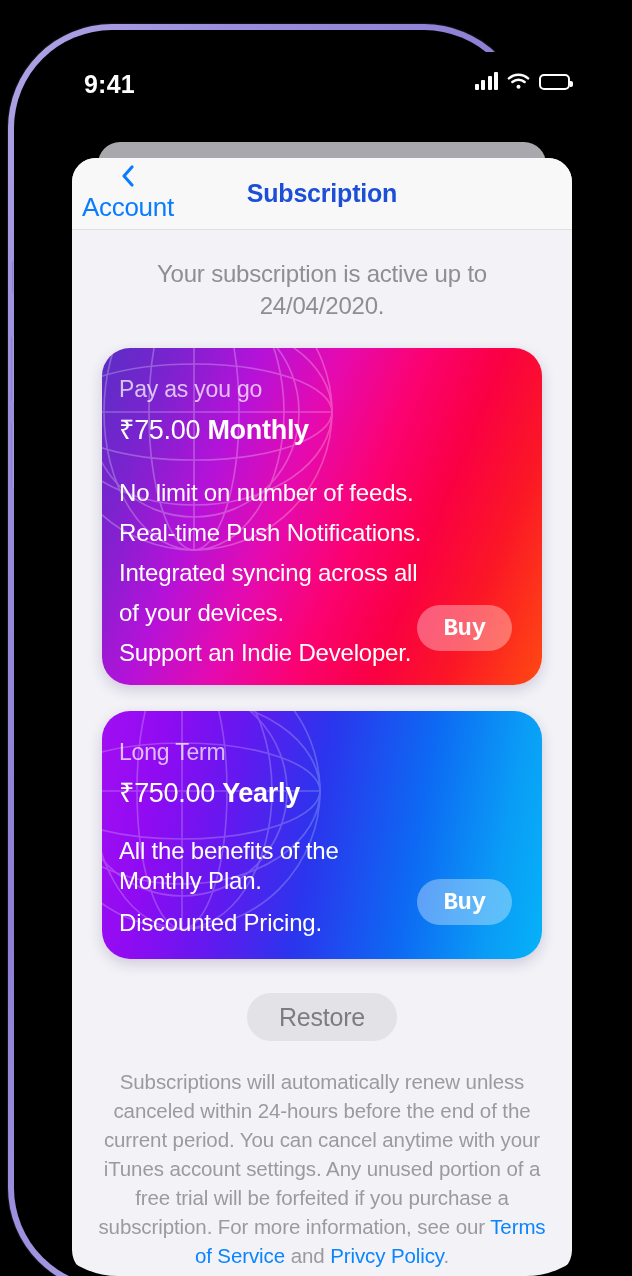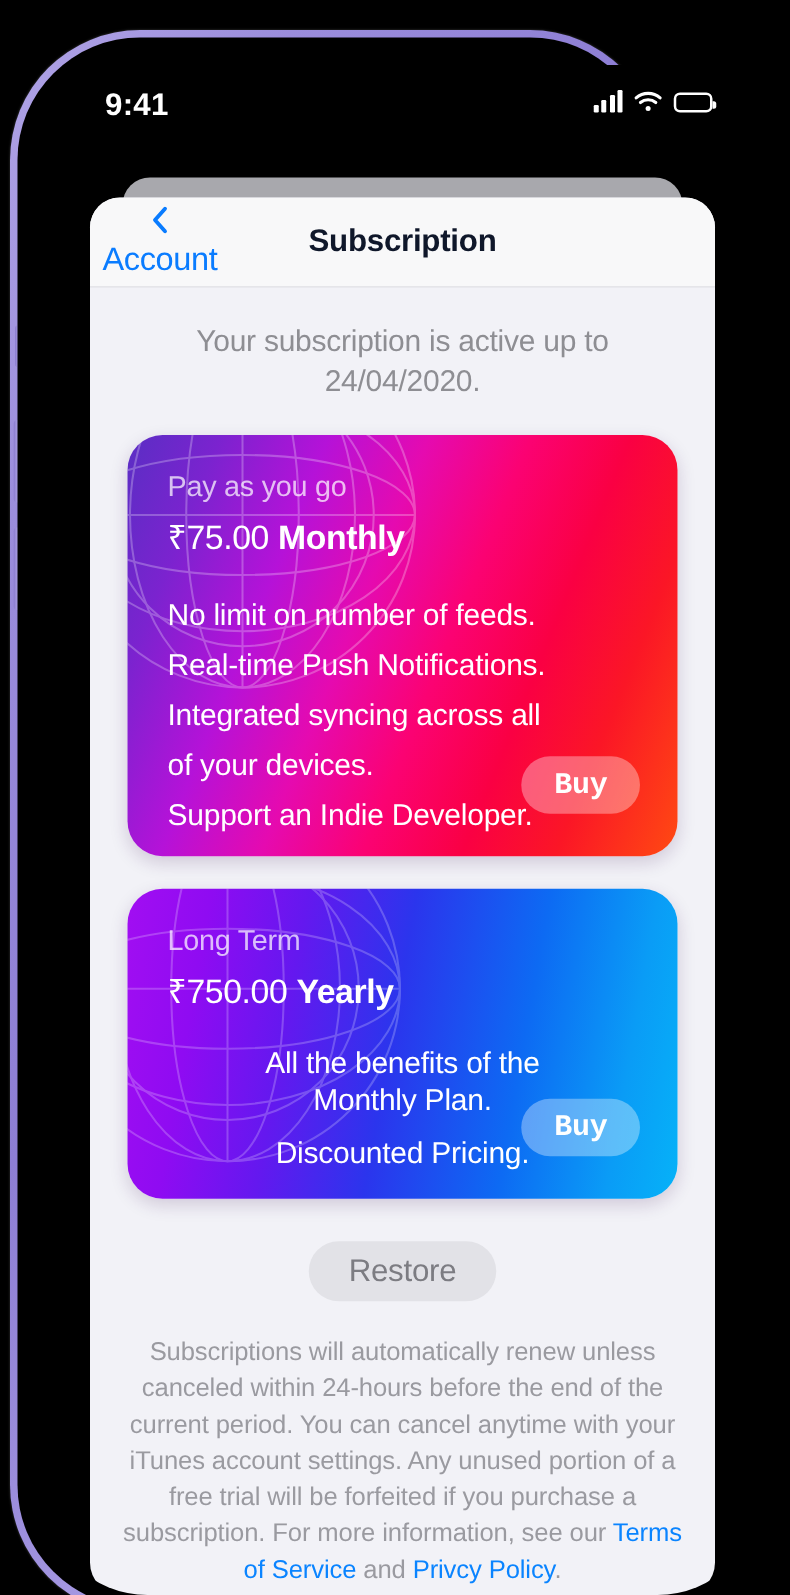--- a/index.html
+++ b/index.html
@@ -84,21 +84,21 @@
   .back-btn{
     display:flex; align-items:center; gap:5px;
     margin-left:10px; color:#0a84ff; cursor:pointer; background:none; border:none;
     font-family:inherit;
     flex-direction:column;
   }
   .chev{ width:13px; height:22px; flex:0 0 auto; }
   .back-label{ font-size:26px; color:#0a7cff; letter-spacing:-.3px; }
   .nav-title{
     position:absolute; left:0; right:0; text-align:center;
-    font-size:25px; font-weight:bold; color:#0f172a; letter-spacing:-.2px;
+    font-size:25px; font-weight:bold; color:#1d4ed8; letter-spacing:-.2px;
     pointer-events:none;
   }
 
   
   .subtitle{
     margin:28px 46px 0; text-align:center;
     font-size:24px; line-height:32px; color:#8e8e93; letter-spacing:-.2px;
   }
 
   
@@ -128,27 +128,27 @@
         #8f0bf2 14%,
         #6418ef 30%,
         #2b35ed 48%,
         #0d6af3 70%,
         #0a9cf6 88%,
         #06b2f8 100%);
   }
   .globe{ position:absolute; left:-58px; top:-86px; width:300px; height:300px; opacity:.30; pointer-events:none; }
   .globe-y{ left:-70px; top:-70px; width:300px; height:300px; opacity:.26; }
 
-  .plan-inner{ position:relative; padding:28px 32px 0; }
+  .plan-inner{ position:relative; padding:28px 17px 0; }
   .plan-kicker{ font-size:23px; color:rgba(255,255,255,.72); letter-spacing:-.2px; }
   .plan-price{ margin-top:7px; font-size:27px; letter-spacing:-.3px; }
   .plan-price b{ font-weight:bold;text-align:right; }
   .plan-features{ margin-top:26px; }
   .feat{ font-size:24px; line-height:40px; letter-spacing:-.2px; }
-  .plan-yearly .feat{ line-height:30px;text-align:center; }
+  .plan-yearly .feat{ line-height:30px; }
   .plan-yearly .feat.gap{ margin-top:12px; }
 
   .buy-btn{
     position:absolute; border:none; cursor:pointer;
     background:rgba(255,255,255,.34);
     color:#fff; font-weight:bold; font-size:24px;
     font-family:Liberation Mono, monospace;
     padding:0 26px; height:46px; border-radius:23px;
     letter-spacing:-.2px;
   }

